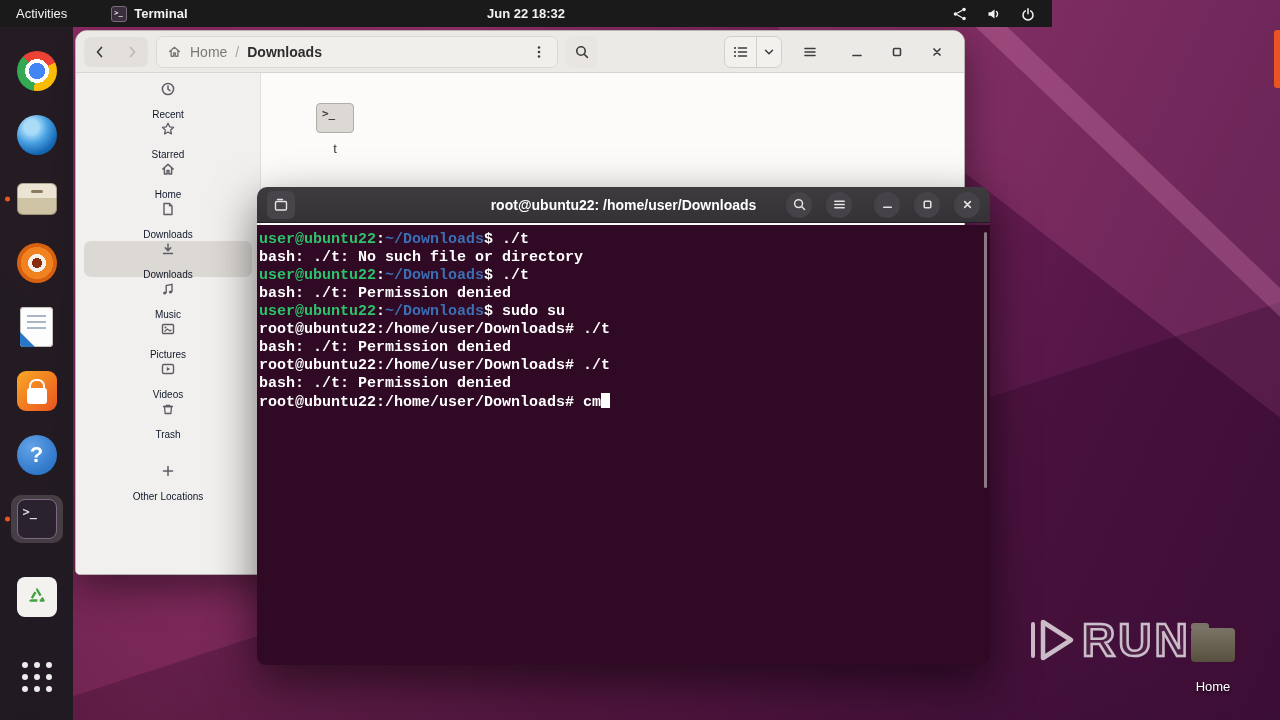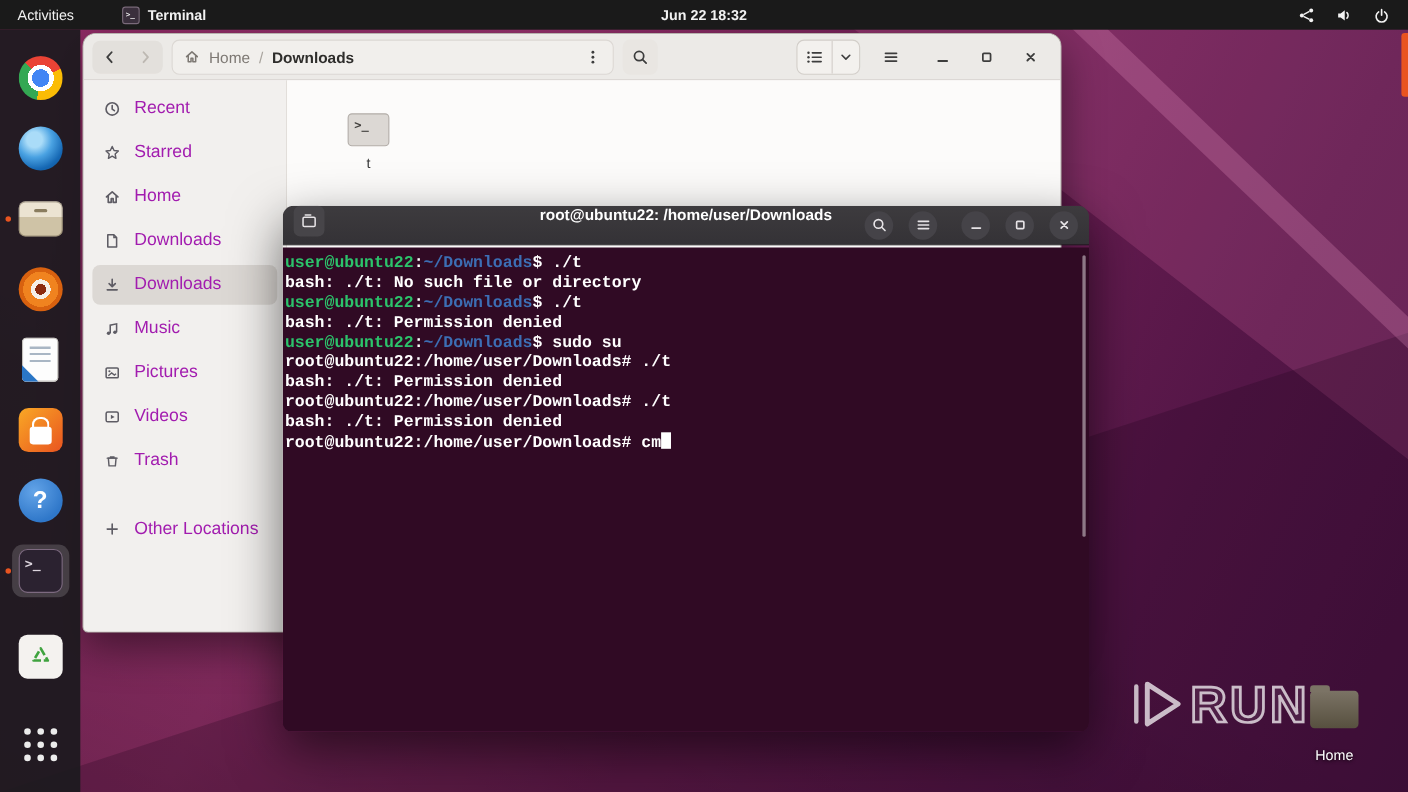--- a/index.html
+++ b/index.html
@@ -11,21 +11,21 @@
     background:
       linear-gradient(25deg, rgba(0,0,0,.25), rgba(0,0,0,0) 45%),
       linear-gradient(115deg, #8d2a63 0%, #96316c 30%, #702055 55%, #541647 80%, #46123f 100%);
   }
   .wp-shape { position:absolute; inset:0; pointer-events:none; }
   .wp-1 { background:rgba(255,130,195,.16); clip-path:polygon(58% 0,100% 0,100% 58%); }
   .wp-2 { background:rgba(25,2,22,.22); clip-path:polygon(0 100%,100% 42%,100% 100%); }
   .wp-3 { background:rgba(255,170,215,.22); clip-path:polygon(74% 0,76.5% 0,100% 40%,100% 44%); }
 
   
-  .topbar { position:absolute; top:0; left:0; width:1280px; height:27px; background:#1a1a1a;
+  .topbar { position:absolute; top:0; left:0; width:1052px; height:27px; background:#1a1a1a;
     color:#f2f2f2; display:flex; align-items:center; z-index:30; font-size:13px; }
   .tb-activities { color:#f2f2f2; font-size:13px; padding:0 16px; height:27px; }
   .tb-app { display:flex; align-items:center; gap:7px; margin-left:28px; font-weight:bold; }
   .tb-app-icon { width:16px; height:16px; background:#3a2f3c; border:1px solid #7a6a7a; border-radius:3px;
     font-family:"DejaVu Sans Mono",monospace; font-size:7px; font-weight:bold; color:#eee;
     display:flex; align-items:flex-start; justify-content:flex-start; padding:2px; }
   .tb-clock { position:absolute; left:50%; transform:translateX(-50%); font-weight:bold; }
   .tb-status { margin-left:auto; display:flex; align-items:center; gap:18px; padding-right:16px; height:27px; }
 
   
@@ -87,21 +87,21 @@
   .fw-viewtoggle button { height:30px; display:flex; align-items:center; justify-content:center; }
   .fw-viewtoggle .vt-main { width:32px; border-right:1px solid #d2cec9; }
   .fw-viewtoggle .vt-drop { width:24px; }
   .fw-menu { width:32px; height:30px; border-radius:7px; display:flex; align-items:center; justify-content:center; }
   .fw-controls { display:flex; align-items:center; gap:14px; padding:0 6px; }
   .fw-controls button { width:26px; height:26px; border-radius:50%; display:flex; align-items:center; justify-content:center; }
 
   .fw-sidebar { position:absolute; left:0; top:42px; bottom:0; width:185px; background:#f2f0ee;
     border-right:1px solid #e2deda; padding:8px 8px 0 8px; }
   .sb-item { display:flex; align-items:center; gap:12px; height:36px; padding:0 10px;
-    border-radius:7px; margin-bottom:4px; font-size:16px; color:#a21caf; }
+    border-radius:7px; margin-bottom:4px; font-size:10px; color:#0f172a;flex-direction:column; }
   .sb-item.selected { background:#dcd8d4; }
   .sb-item.other { margin-top:26px; }
   .sb-icon { width:16px; height:16px; display:flex; align-items:center; justify-content:center; }
 
   .fw-content { position:absolute; left:185px; top:42px; right:0; bottom:0; background:#fcfbfa;
     display:flex; align-items:flex-start; padding:12px 0 0 28px; gap:40px; }
   .file-item { width:92px; display:flex; flex-direction:column; align-items:center; }
   .fi-iconbox { height:48px; display:flex; align-items:flex-end; justify-content:center; }
   .fi-exec { width:38px; height:30px; background:#dcd8d4; border:1px solid #b2ada8; border-radius:4px;
     font-family:"DejaVu Sans Mono",monospace; font-size:11px; font-weight:bold; color:#44423f; padding:3px 5px; }
@@ -111,21 +111,21 @@
   .fi-zip::after { content:""; position:absolute; left:50%; top:26px; transform:translateX(-50%);
     width:7px; height:7px; border:1.5px solid #7a7a7a; border-radius:2px; background:#fff; }
   .fi-label { margin-top:8px; font-size:13px; color:#3a3a3a; text-align:center; line-height:16px; }
   .fi-label.wrap { width:78px; word-break:break-all; }
 
   
   .term-win { position:absolute; left:257px; top:187px; width:733px; height:478px; z-index:10;
     border-radius:10px 10px 8px 8px; overflow:hidden; box-shadow:0 16px 46px rgba(0,0,0,.55); }
   .tw-header { position:absolute; left:0; top:0; right:0; height:36px;
     background:linear-gradient(#3d3b3e,#343236); border-bottom:1px solid #201e21;
-    display:flex; padding:0 10px; }
+    display:flex; align-items:center; padding:0 10px; }
   .tw-newtab { width:28px; height:28px; border-radius:6px; background:#474549;
     display:flex; align-items:center; justify-content:center; }
   .tw-title { position:absolute; left:50%; transform:translateX(-50%); color:#ffffff;
     font-size:14px; font-weight:bold; white-space:nowrap; }
   .tw-actions { margin-left:auto; display:flex; align-items:center; gap:14px; }
   .tw-actions button { width:26px; height:26px; border-radius:50%; background:#454348;
     display:flex; align-items:center; justify-content:center; }
   .tw-actions .sp { margin-right:8px; }
   .tw-body { position:absolute; left:0; top:38px; right:0; bottom:0; background:var(--term-background,#300a24);
     padding:6px 8px 6px 2px; font-family:Liberation Mono, monospace; font-size:15px; font-weight:bold;

